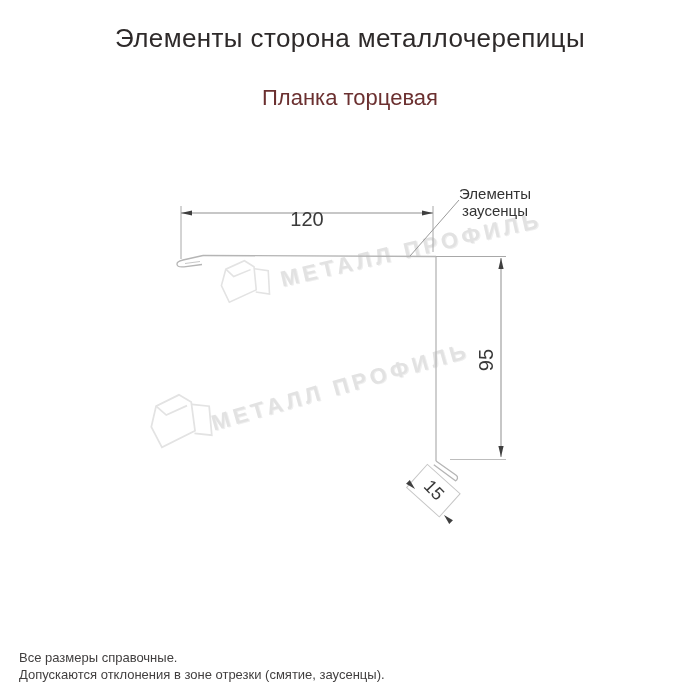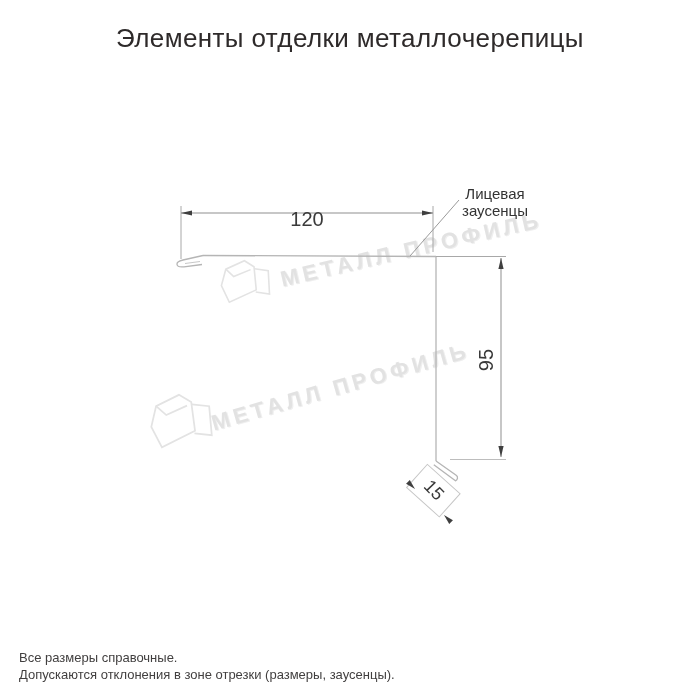--- a/index.html
+++ b/index.html
@@ -31,21 +31,22 @@
   #note-1{top:649px;}
   #note-2{top:666px;}
 
   svg{position:absolute;left:0;top:0;}
 </style>
 </head>
 <body>
 
 <div id="page">
 
-  <div class="title">Элементы отделки металлочерепицы</div>
+  <div class="title">Элементы сторона металлочерепицы</div>
+  <div class="product" id="product-name">Планка торцевая</div>
 
   <div class="wm-text" id="wm-text-1">МЕТАЛЛ ПРОФИЛЬ</div>
   <div class="wm-text" id="wm-text-2">МЕТАЛЛ ПРОФИЛЬ</div>
 
   <svg width="700" height="700" viewBox="0 0 700 700">
 
     <g transform="translate(213,267) rotate(-13)" fill="none" stroke="#e3e3e3" stroke-width="1.6">
       <path d="M4,20 L12,5 L32,1 L40,9 L37,32 L8,38 Z"></path>
       <path d="M12,5 L18,14 L36,11"></path>
       <path d="M40,11 L53,16 L49,39 L36,34"></path>
@@ -98,20 +99,20 @@
           <path d="M0,0 L10,-2.6 L10,2.6 Z"></path>
         </g>
     </g>
   </svg>
 
   <div class="dim-label" id="dim-120">120</div>
   <div class="dim-label" id="dim-95">95</div>
   <div class="dim-label" id="dim-15">15</div>
 
   <div class="face-label">
-    <div>Лицевая</div>
+    <div>Элементы</div>
     <div>заусенцы</div>
   </div>
 
   <div class="note" id="note-1">Все размеры справочные.</div>
-  <div class="note" id="note-2">Допускаются отклонения в зоне отрезки (размеры, заусенцы).</div>
+  <div class="note" id="note-2">Допускаются отклонения в зоне отрезки (смятие, заусенцы).</div>
 
 </div>
 
 </body></html>

